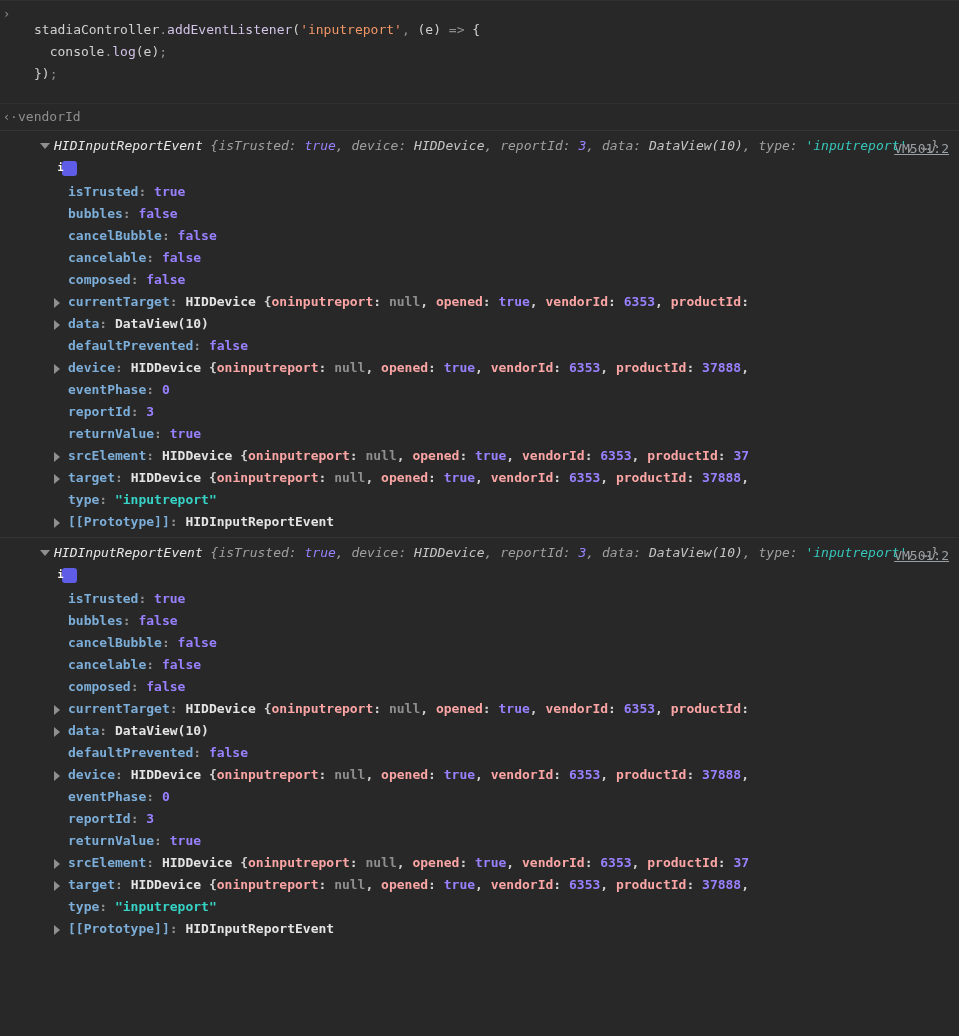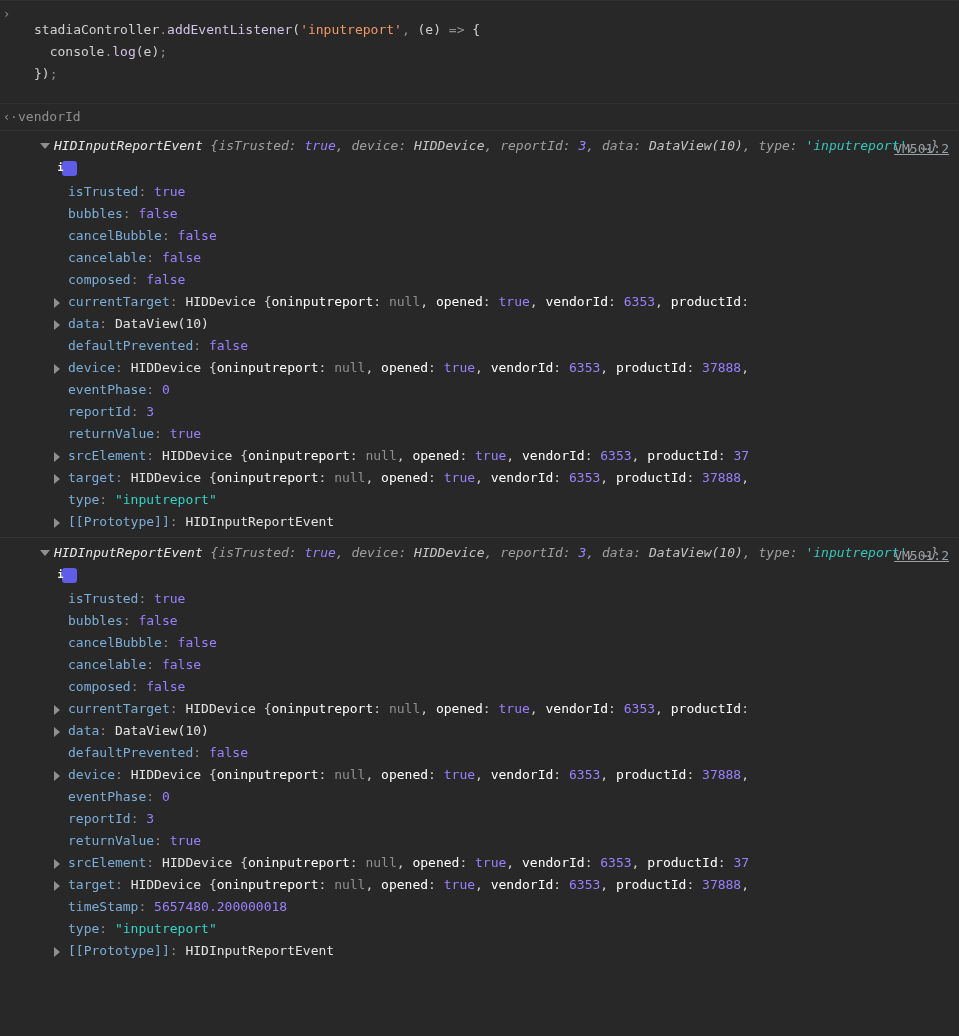--- a/index.html
+++ b/index.html
@@ -95,31 +95,32 @@
   }
   .prop-list{
     margin-top:2px;
     margin-left:14px;
   }
   .pline{
     white-space:nowrap;
     overflow:hidden;
     padding-left:14px;
     position:relative;
+    font-weight:bold;
   }
   .pline .tri{
     position:absolute;left:0;top:7px;
   }
   .k{color:var(--prop);}
   .vb{color:var(--val-bool);}
   .vn{color:var(--val-num);margin-top:8px;}
   .vs{color:var(--val-str);}
   .vnull{color:var(--val-null);margin-top:44px;}
   .vclass{color:var(--class);}
-  .ik{color:#ffffff;}
+  .ik{color:#fca5a5;}
 </style>
 </head>
 <body>
 
 <div class="row">
   <span class="gutter">›</span>
   <pre class="code" style="margin:16px;white-space:pre;" id="input-code">stadiaController<span class="muted">.</span><span class="fn">addEventListener</span><span class="paren">(</span><span class="str">'inputreport'</span><span class="muted">, </span><span class="paren">(</span>e<span class="paren">)</span> <span class="muted">=&gt;</span> <span class="paren">{</span>
   console<span class="muted">.</span><span class="fn">log</span><span class="paren">(</span>e<span class="paren">)</span><span class="muted">;</span>
 <span class="paren">})</span><span class="muted">;</span></pre>
 </div>
@@ -163,18 +164,17 @@
         <div class="pline"><span class="k">composed</span><span class="muted">: </span><span class="vb">false</span></div>
         <div class="pline"><span class="expander exp-right tri"></span><span class="k">currentTarget</span><span class="muted">: </span><span><span class="vclass">HIDDevice</span> {<span class="ik">oninputreport</span>: <span class="vnull">null</span>, <span class="ik">opened</span>: <span class="vb">true</span>, <span class="ik">vendorId</span>: <span class="vn">6353</span>, <span class="ik">productId</span>:</span></div>
         <div class="pline"><span class="expander exp-right tri"></span><span class="k">data</span><span class="muted">: </span><span class="vclass">DataView(10)</span></div>
         <div class="pline"><span class="k">defaultPrevented</span><span class="muted">: </span><span class="vb">false</span></div>
         <div class="pline"><span class="expander exp-right tri"></span><span class="k">device</span><span class="muted">: </span><span><span class="vclass">HIDDevice</span> {<span class="ik">oninputreport</span>: <span class="vnull">null</span>, <span class="ik">opened</span>: <span class="vb">true</span>, <span class="ik">vendorId</span>: <span class="vn">6353</span>, <span class="ik">productId</span>: <span class="vn">37888</span>,</span></div>
         <div class="pline"><span class="k">eventPhase</span><span class="muted">: </span><span class="vn">0</span></div>
         <div class="pline"><span class="k">reportId</span><span class="muted">: </span><span class="vn">3</span></div>
         <div class="pline"><span class="k">returnValue</span><span class="muted">: </span><span class="vb">true</span></div>
         <div class="pline"><span class="expander exp-right tri"></span><span class="k">srcElement</span><span class="muted">: </span><span><span class="vclass">HIDDevice</span> {<span class="ik">oninputreport</span>: <span class="vnull">null</span>, <span class="ik">opened</span>: <span class="vb">true</span>, <span class="ik">vendorId</span>: <span class="vn">6353</span>, <span class="ik">productId</span>: <span class="vn">37</span></span></div>
         <div class="pline"><span class="expander exp-right tri"></span><span class="k">target</span><span class="muted">: </span><span><span class="vclass">HIDDevice</span> {<span class="ik">oninputreport</span>: <span class="vnull">null</span>, <span class="ik">opened</span>: <span class="vb">true</span>, <span class="ik">vendorId</span>: <span class="vn">6353</span>, <span class="ik">productId</span>: <span class="vn">37888</span>,</span></div>
-        <div class="pline"><span class="k">timeStamp</span><span class="muted">: </span><span class="vn">5657480.200000018</span></div>
         <div class="pline"><span class="k">type</span><span class="muted">: </span><span class="vs">"inputreport"</span></div>
         <div class="pline"><span class="expander exp-right tri"></span><span class="k">[[Prototype]]</span><span class="muted">: </span><span class="vclass">HIDInputReportEvent</span></div>
       </div>
     </div>
   </div>
 
 </body></html>

